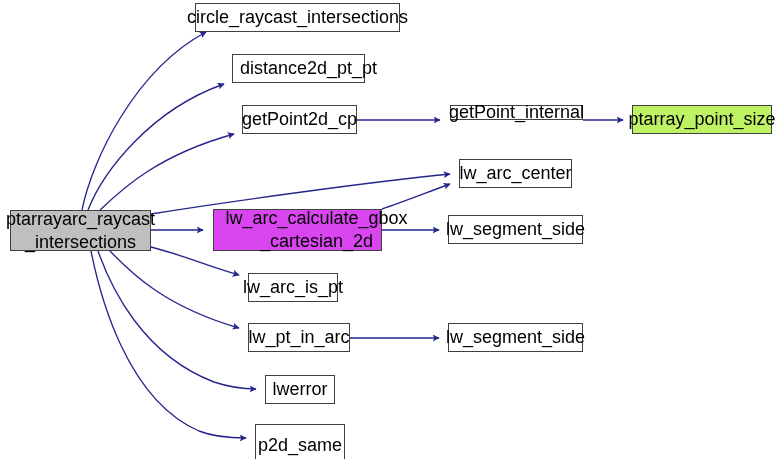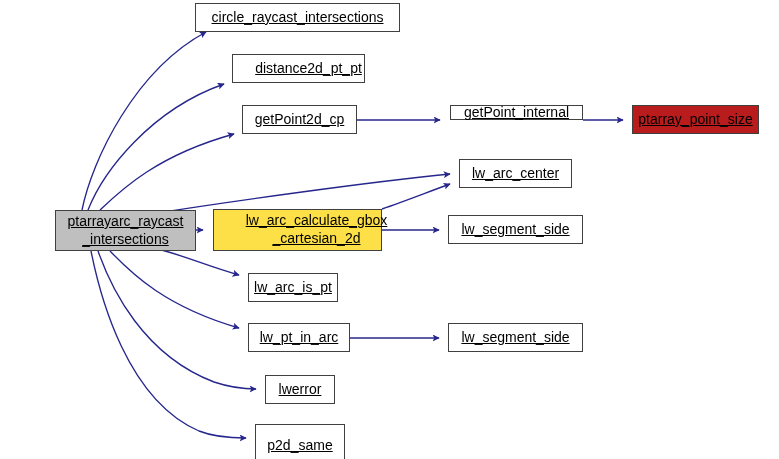--- a/index.html
+++ b/index.html
@@ -27,31 +27,29 @@
   .node {
     position: absolute;
     box-sizing: border-box;
     display: flex;
     align-items: center;
     justify-content: center;
     text-align: center;
     background: #ffffff;
     border: 1px solid #404040;
     color: #000000;
-    font-size: 14px;
+    font-size: 18px;
     line-height: 1.26;
     letter-spacing: 0px;
     white-space: pre-line;
     z-index: 2;
-    text-decoration: underline;
   }
   .node.root {
     background: #bfbfbf;
     border: 1px solid #404040;
-    margin-left: 45px;
   }
   .node-label {
     display: block;
     padding: 0 4px;
     white-space: pre-line;
   }
 </style>
 </head>
 <body>
 
@@ -79,23 +77,23 @@
       <path d="M350,338 C375,338 410,338 439,338" fill="none" stroke="#26268c" stroke-width="1.35" marker-end="url(#arrowhead)"></path>
     </svg>
 
   <div id="node-layer">
       <div class="node root" style="left: 10px; top: 210px; width: 141px; height: 41px; border-color: rgb(64, 64, 64); background: rgb(191, 191, 191);"><span class="node-label">ptarrayarc_raycast
 _intersections</span></div>
       <div class="node" style="left: 195px; top: 3px; width: 205px; height: 29px; border-color: rgb(64, 64, 64); background: rgb(255, 255, 255);"><span class="node-label">circle_raycast_intersections</span></div>
       <div class="node" style="left: 232px; top: 54px; width: 133px; height: 29px; border-color: rgb(64, 64, 64); background: rgb(255, 255, 255); padding-left: 20px;"><span class="node-label">distance2d_pt_pt</span></div>
       <div class="node" style="left: 242px; top: 105px; width: 115px; height: 29px; border-color: rgb(64, 64, 64); background: rgb(255, 255, 255);"><span class="node-label">getPoint2d_cp</span></div>
       <div class="node" style="left: 450px; top: 105px; width: 133px; height: 15px; border-color: rgb(64, 64, 64); background: rgb(255, 255, 255);"><span class="node-label">getPoint_internal</span></div>
-      <div class="node" style="left: 632px; top: 105px; width: 127px; height: 29px; border-color: rgb(64, 64, 64); background: #b91c1c;"><span class="node-label">ptarray_point_size</span></div>
+      <div class="node" style="left: 632px; top: 105px; width: 140px; height: 29px; border-color: rgb(64, 64, 64); background: #bef264;"><span class="node-label">ptarray_point_size</span></div>
       <div class="node" style="left: 459px; top: 159px; width: 113px; height: 29px; border-color: rgb(64, 64, 64); background: rgb(255, 255, 255);"><span class="node-label">lw_arc_center</span></div>
-      <div class="node" style="left: 213px; top: 209px; width: 169px; height: 42px; border-color: rgb(64, 64, 64); background: #fde047; padding-left: 38px;"><span class="node-label">lw_arc_calculate_gbox
+      <div class="node" style="left: 213px; top: 209px; width: 169px; height: 42px; border-color: rgb(64, 64, 64); background: #d946ef; padding-left: 38px;"><span class="node-label">lw_arc_calculate_gbox
 _cartesian_2d</span></div>
       <div class="node" style="left: 448px; top: 215px; width: 135px; height: 29px; border-color: rgb(64, 64, 64); background: rgb(255, 255, 255);"><span class="node-label">lw_segment_side</span></div>
       <div class="node" style="left: 248px; top: 273px; width: 90px; height: 29px; border-color: rgb(64, 64, 64); background: rgb(255, 255, 255);"><span class="node-label">lw_arc_is_pt</span></div>
       <div class="node" style="left: 248px; top: 323px; width: 102px; height: 29px; border-color: rgb(64, 64, 64); background: rgb(255, 255, 255);"><span class="node-label">lw_pt_in_arc</span></div>
       <div class="node" style="left: 448px; top: 323px; width: 135px; height: 29px; border-color: rgb(64, 64, 64); background: rgb(255, 255, 255);"><span class="node-label">lw_segment_side</span></div>
       <div class="node" style="left: 265px; top: 375px; width: 70px; height: 29px; border-color: rgb(64, 64, 64); background: rgb(255, 255, 255);"><span class="node-label">lwerror</span></div>
       <div class="node" style="left: 255px; top: 424px; width: 90px; height: 43px; border-color: rgb(64, 64, 64); background: rgb(255, 255, 255);"><span class="node-label">p2d_same</span></div>
     </div>
 
 </div>

